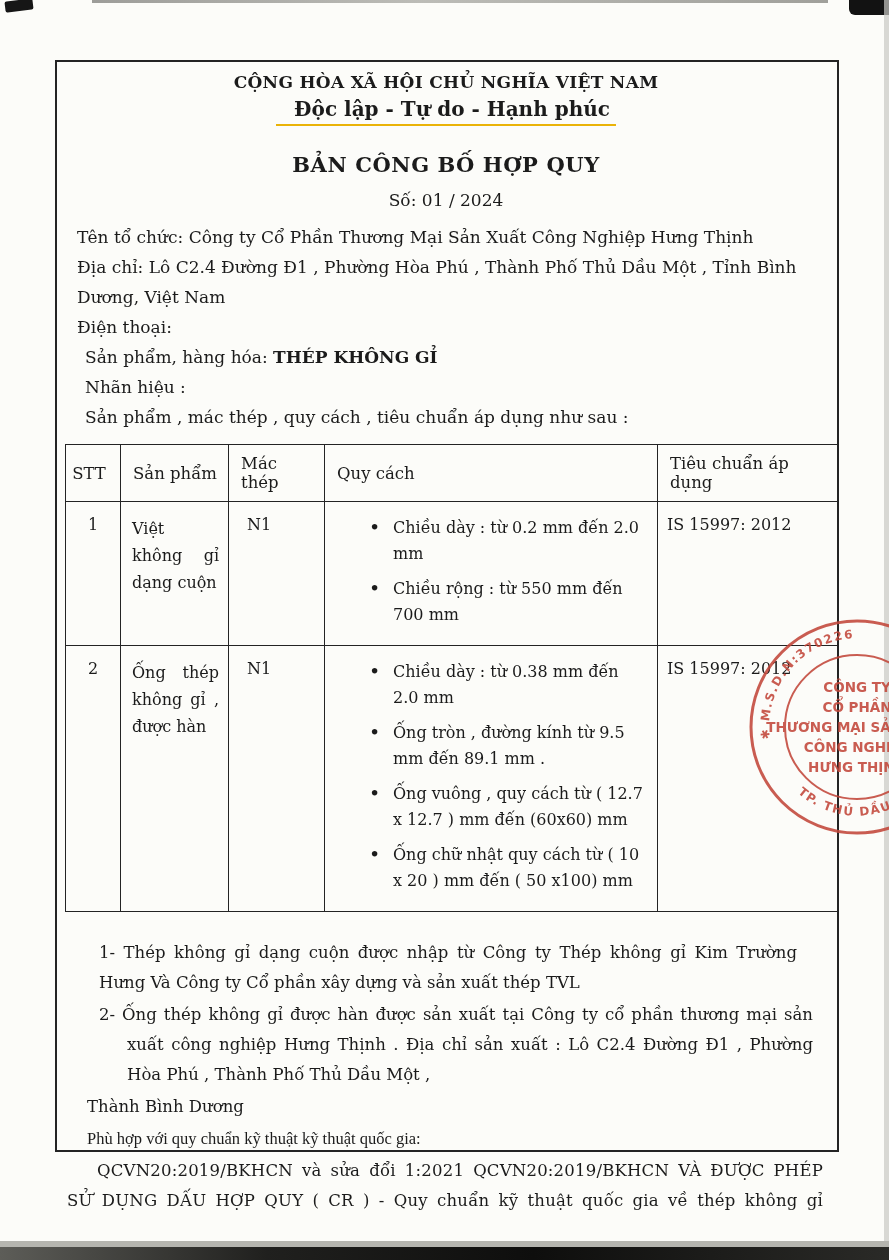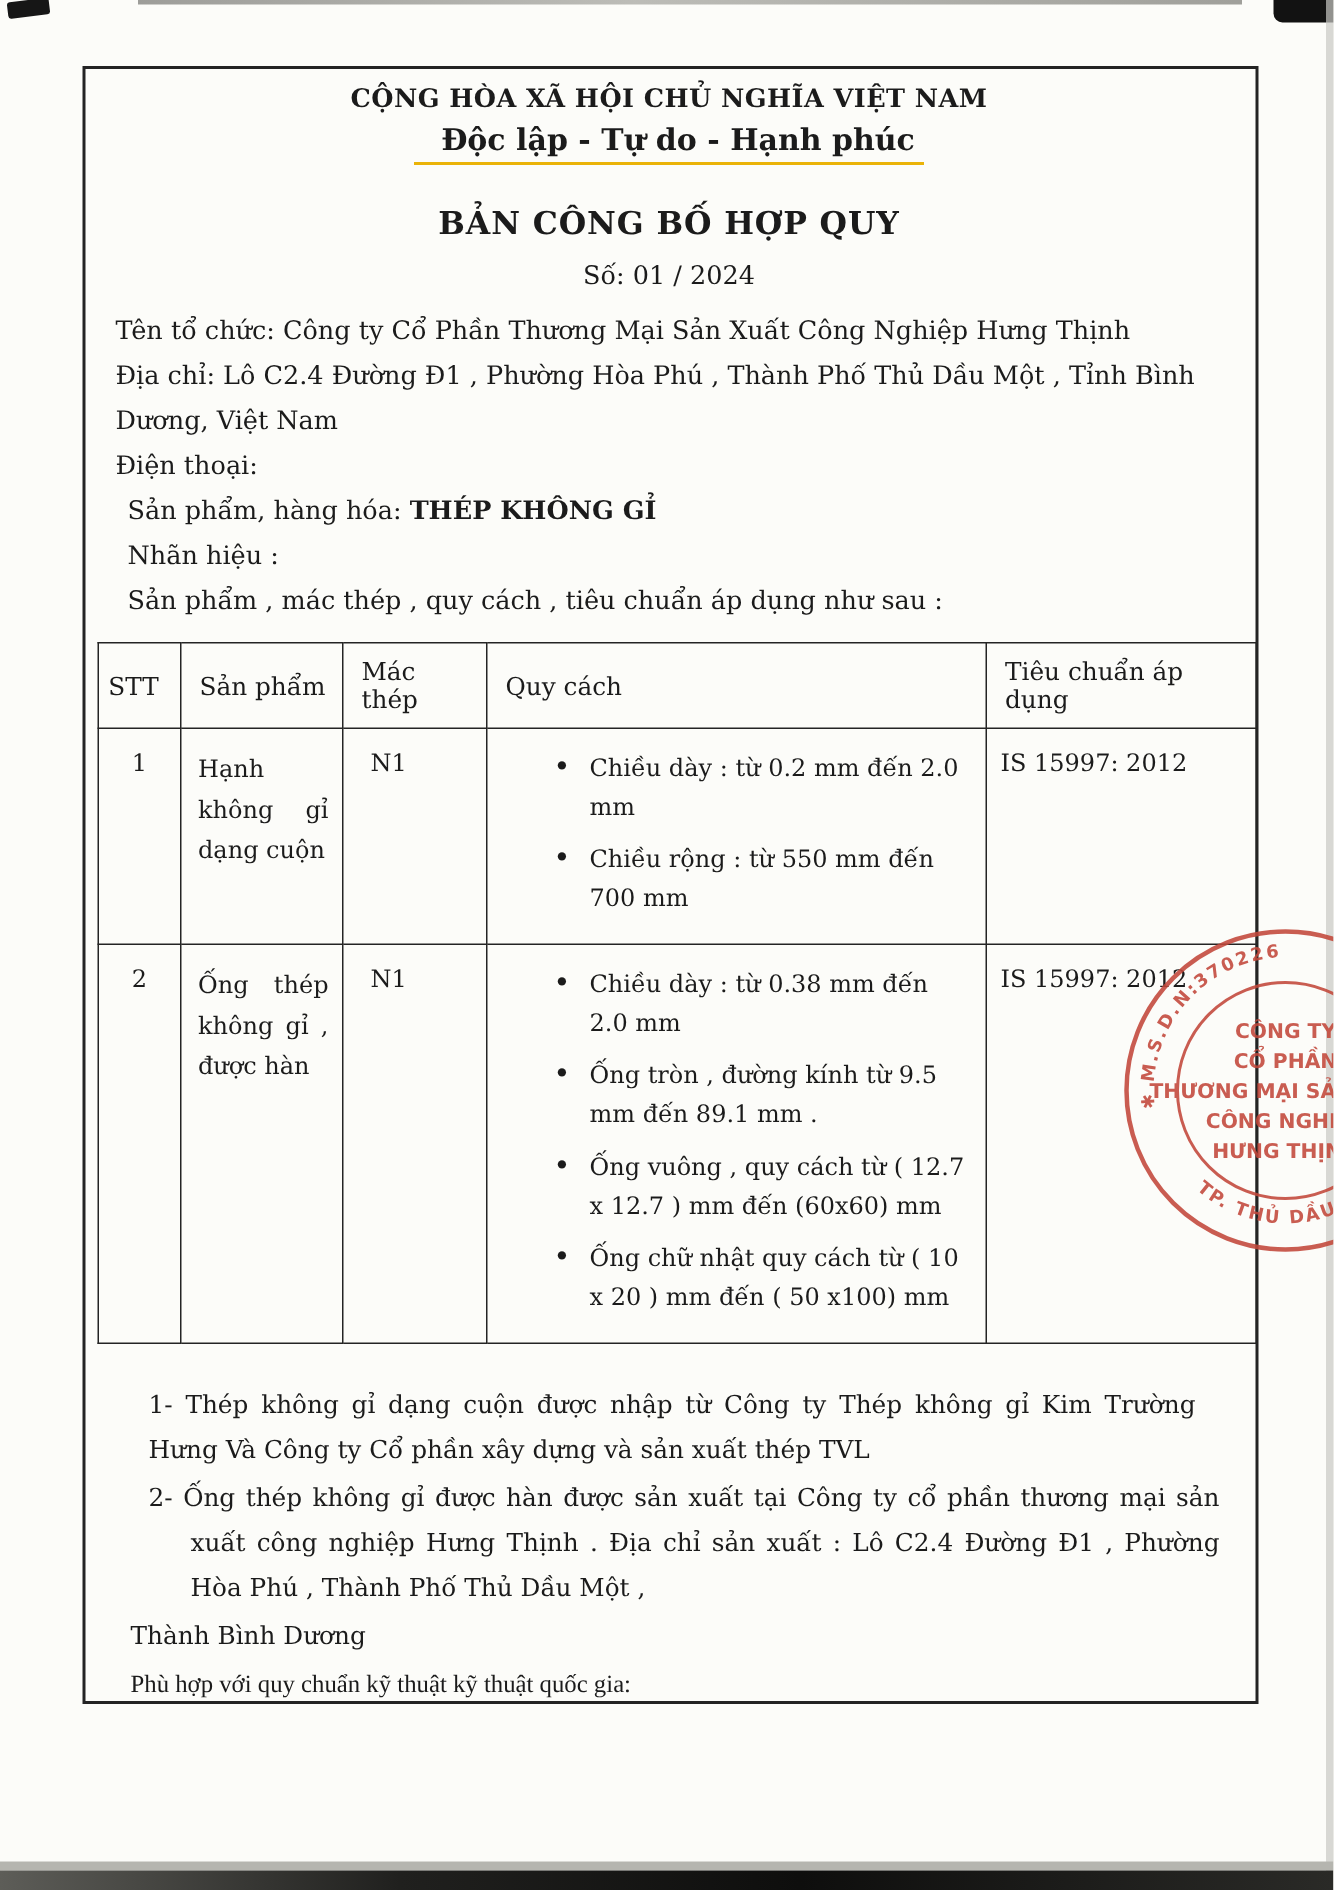--- a/index.html
+++ b/index.html
@@ -15,21 +15,21 @@
   
   .art-tl { position:absolute; left:5px; top:0; width:28px; height:11px; background:#161616; transform:rotate(-7deg); border-radius:2px; }
   .art-top { position:absolute; left:92px; top:0; width:736px; height:3px; background:linear-gradient(90deg,#6a6a66,#9a9a94 45%,#6e6e68); opacity:.65; }
   .art-tr { position:absolute; right:0; top:0; width:40px; height:15px; background:#121212; border-bottom-left-radius:6px; }
   .art-right { position:absolute; right:0; top:0; width:5px; height:100%; background:#c9c9c4; opacity:.7; }
   .art-bot-gray { position:absolute; left:0; bottom:13px; width:100%; height:6px; background:#b5b5af; }
   .art-bot-dark { position:absolute; left:0; bottom:0; width:100%; height:13px; background:linear-gradient(90deg,#5d5d58 0%,#20201e 30%,#0e0e0d 60%,#2a2a27 100%); }
 
   
   .frame {
-    position:absolute; left:55px; top:44px; width:784px; height:1092px;
+    position:absolute; left:55px; top:60px; width:784px; height:1092px;
     border:2px solid #242424;
     padding:10px 22px 0 20px;
   }
 
   .nat1 { text-align:center; font-weight:bold; font-size:17px; letter-spacing:.3px; }
   .nat2-wrap { text-align:center; margin-top:5px; }
   .nat2 { display:inline-block; font-weight:bold; font-size:20px; padding:0 6px 3px 18px; border-bottom:2px solid #eab308; }
 
   .doc-title { text-align:center; font-size:21px; font-weight:bold; letter-spacing:.6px; margin-top:26px; }
   .doc-num { text-align:center; font-size:17px; margin-top:13px; }
@@ -118,21 +118,21 @@
           <th class="col-stt">STT</th>
           <th class="col-prod">Sản phẩm</th>
           <th class="col-grade">Mác thép</th>
           <th class="col-spec">Quy cách</th>
           <th class="col-std">Tiêu chuẩn áp dụng</th>
         </tr>
       </thead>
       <tbody>
         <tr class="row-1">
           <td class="c-stt">1</td>
-          <td class="c-prod">Hạnh không gỉ dạng cuộn</td>
+          <td class="c-prod">Việt không gỉ dạng cuộn</td>
           <td class="c-grade">N1</td>
           <td class="c-spec">
             <ul class="spec-list">
               <li>Chiều dày : từ 0.2 mm đến 2.0 mm</li>
               <li>Chiều rộng : từ 550 mm đến 700 mm</li>
             </ul>
           </td>
           <td class="c-std">IS 15997: 2012</td>
         </tr>
         <tr class="row-2">
@@ -150,20 +150,21 @@
           <td class="c-std">IS 15997: 2012</td>
         </tr>
       </tbody>
     </table>
 
     <div class="notes">
       <p class="note1">1-  Thép không gỉ dạng cuộn được nhập từ Công ty Thép không gỉ Kim Trường Hưng Và Công ty Cổ phần xây dựng và sản xuất thép TVL</p>
       <p class="note2">2-  Ống thép không gỉ được hàn được sản xuất tại Công ty cổ phần thương mại sản xuất công nghiệp Hưng Thịnh . Địa chỉ sản xuất : Lô C2.4 Đường Đ1 , Phường Hòa Phú , Thành Phố Thủ Dầu Một ,</p>
       <p class="province">Thành Bình Dương</p>
       <p class="conform">Phù hợp với quy chuẩn kỹ thuật kỹ thuật quốc gia:</p>
+      <p class="regulation">QCVN20:2019/BKHCN và sửa đổi 1:2021 QCVN20:2019/BKHCN VÀ ĐƯỢC PHÉP SỬ DỤNG DẤU HỢP QUY ( CR ) -  Quy chuẩn kỹ thuật quốc gia về thép không gỉ</p>
     </div>
 
   </div>
 
   <div class="stamp">
     <svg viewBox="0 0 230 230" xmlns="http://www.w3.org/2000/svg">
       <circle class="ring" cx="115" cy="115" r="106"></circle>
       <circle class="ring thin" cx="115" cy="115" r="72"></circle>
       <defs>
         <path id="arcL" d="M 29,133 A 89,89 0 0 1 115,26"></path>

